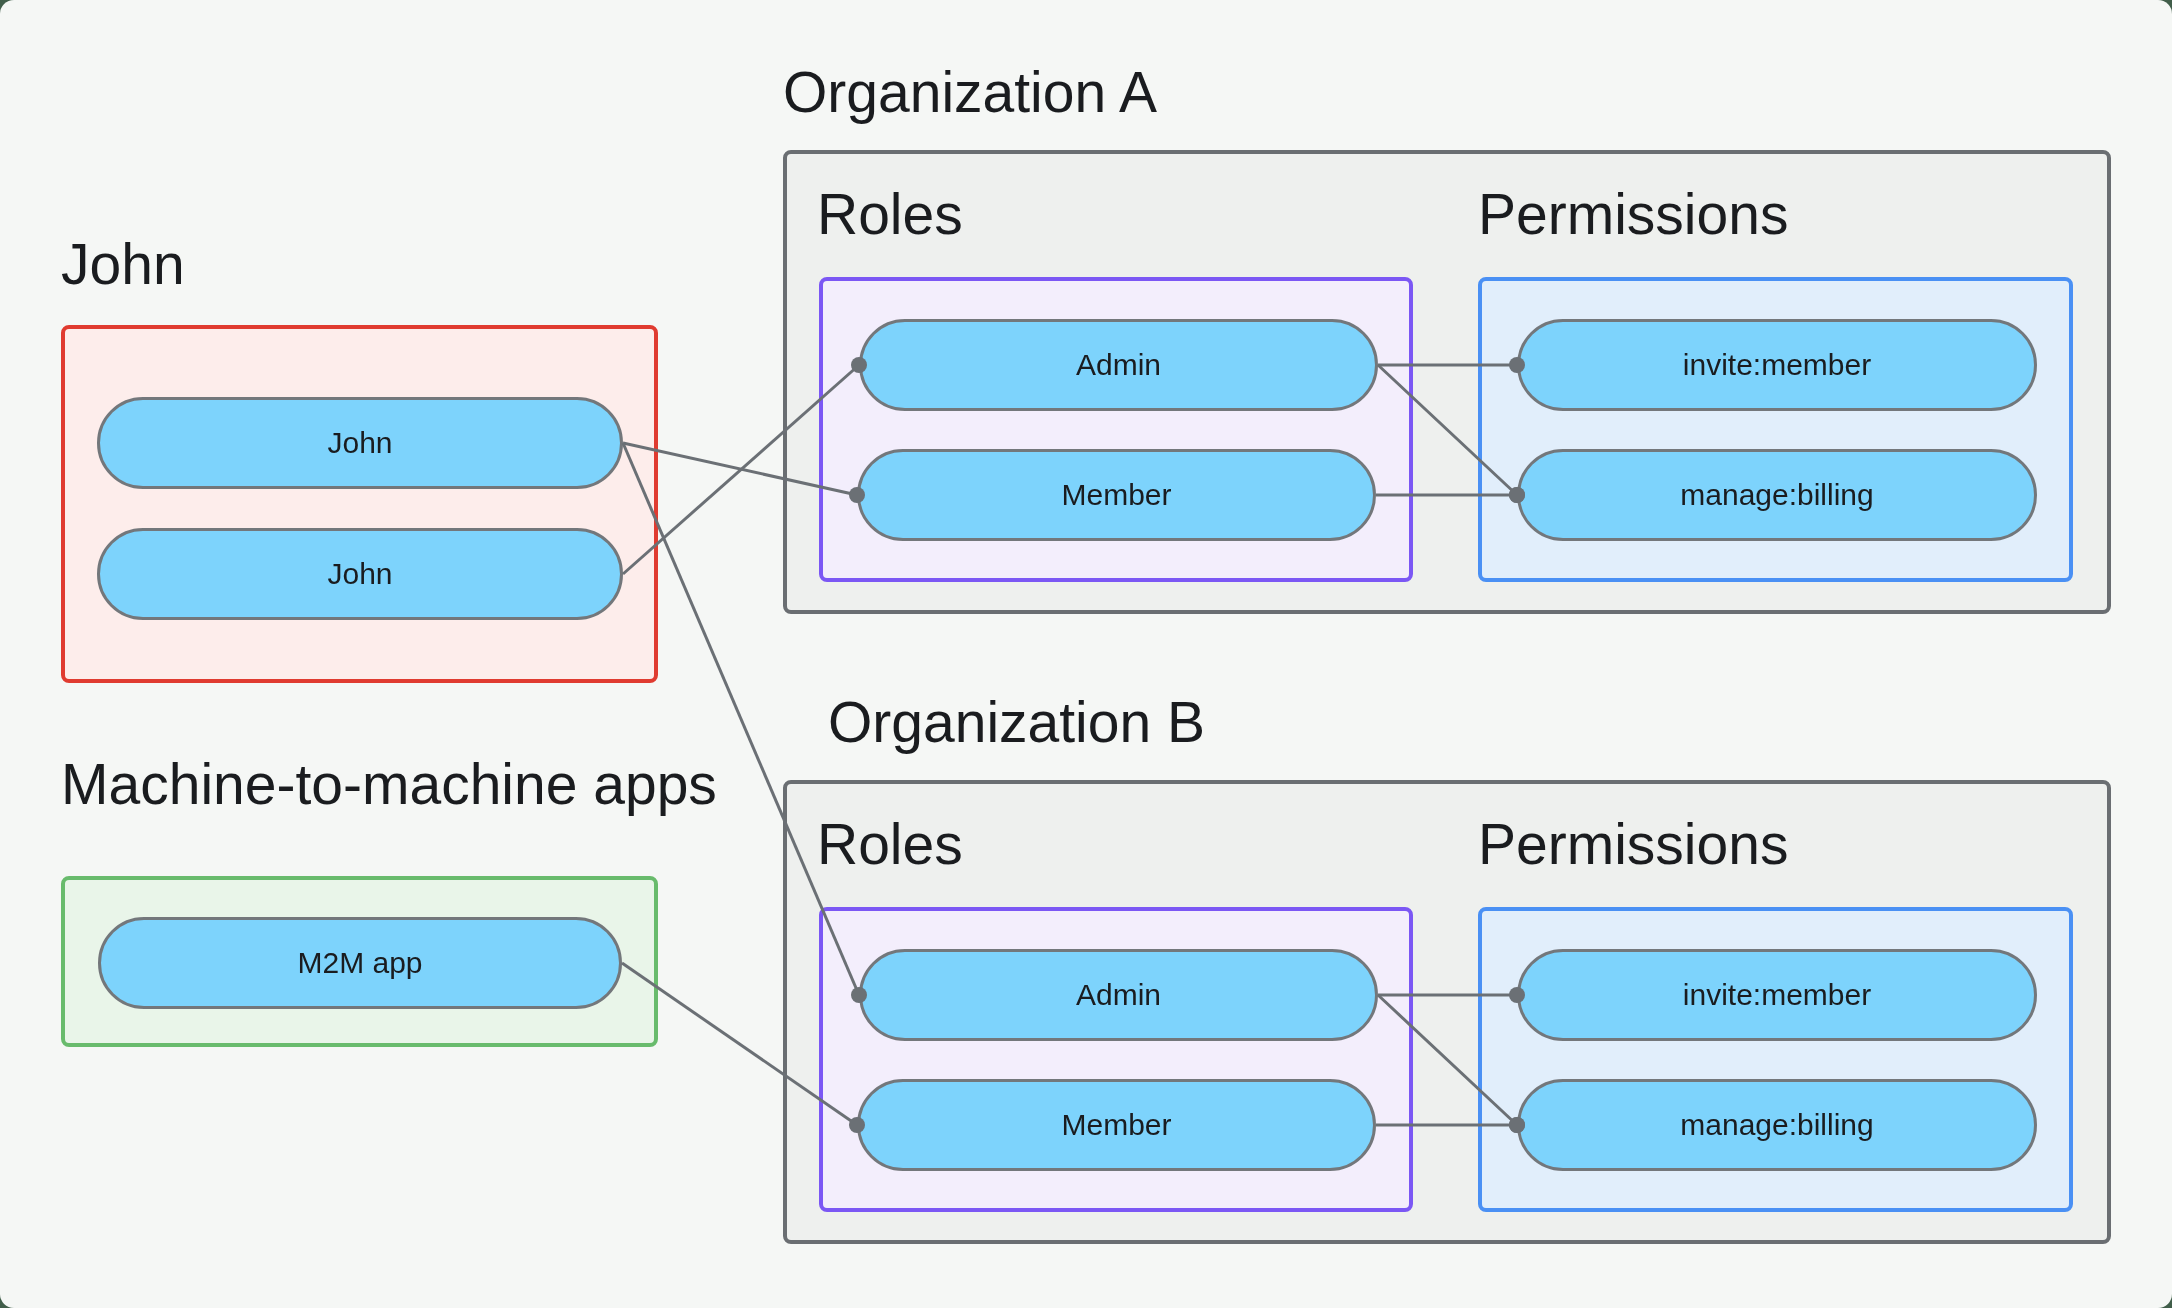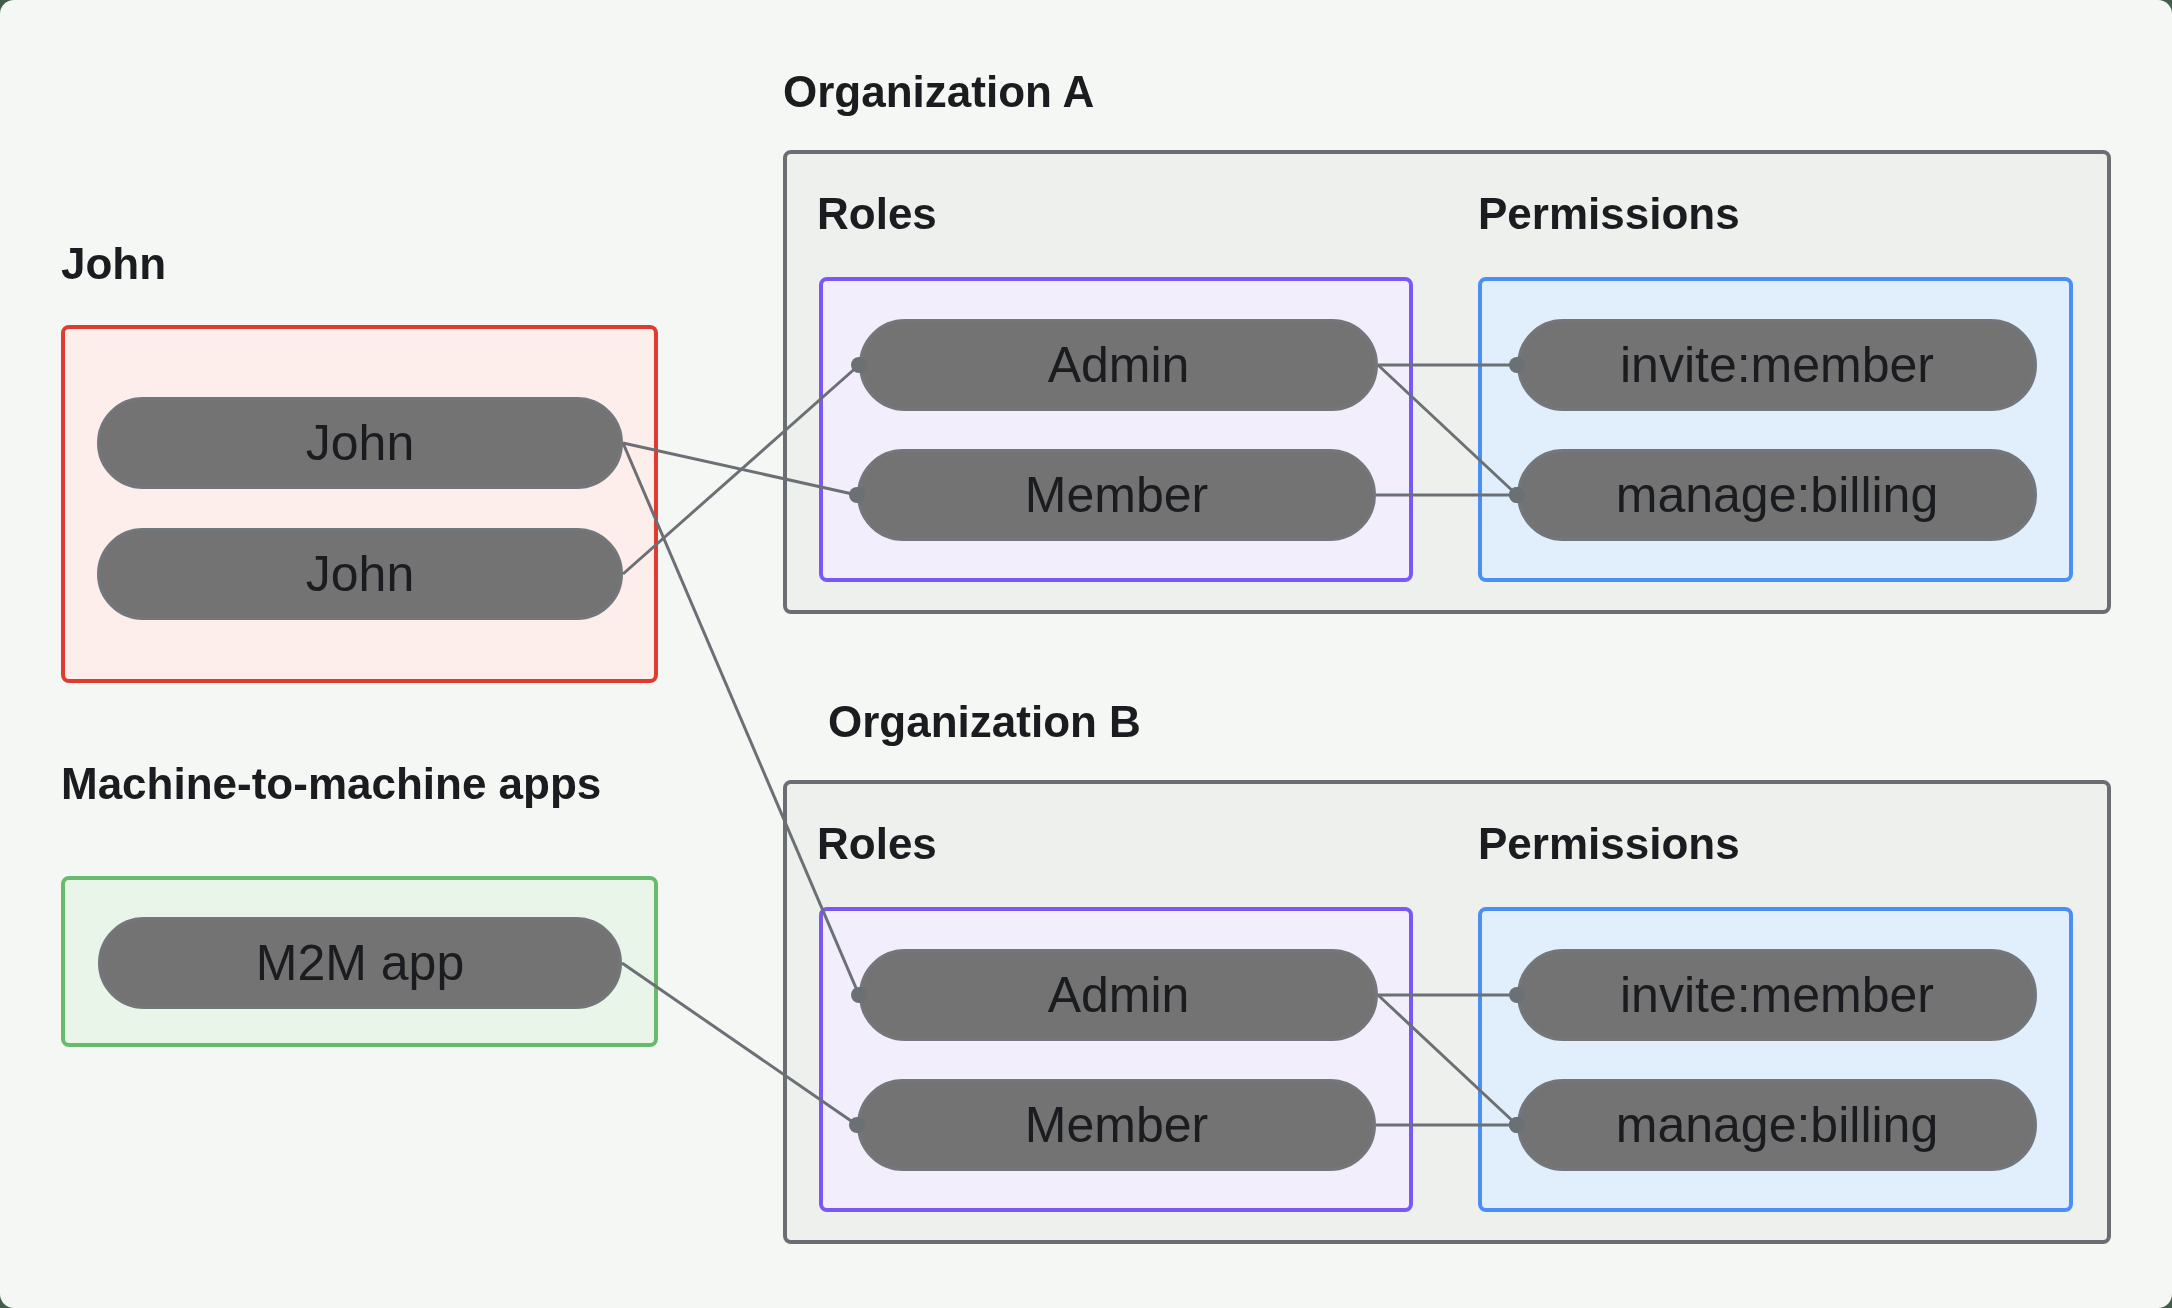--- a/index.html
+++ b/index.html
@@ -16,34 +16,34 @@
     background:var(--page_bg);
     font-family:"Liberation Sans","DejaVu Sans",sans-serif;
     color:var(--text);
   }
   .page{position:relative;width:2172px;height:1308px;}
   .card{
     position:absolute;inset:0;background:var(--card_bg);border-radius:14px;
   }
   .layer{position:absolute;inset:0;}
   .label{
-    position:absolute;font-size:44px;line-height:48px;font-weight:700;
+    position:absolute;font-size:57px;line-height:48px;font-weight:400;
     color:var(--text);white-space:nowrap;
   }
   .box{position:absolute;border-radius:8px;border:4px solid;}
   .box.users{border-color:var(--users_border);background:var(--users_bg);}
   .box.m2m{border-color:var(--m2m_border);background:var(--m2m_bg);}
   .box.org{border-color:var(--org_border);background:var(--org_bg);}
   .box.roles{border-color:var(--roles_border);background:var(--roles_bg);}
   .box.permissions{border-color:var(--permissions_border);background:var(--permissions_bg);}
   .pill{
-    position:absolute;height:92px;background:#737373;
+    position:absolute;height:92px;background:#7dd3fc;
     border:3px solid #73777b;border-radius:46px;
     display:flex;align-items:center;justify-content:center;
-    font-size:50px;color:var(--text);white-space:nowrap;
+    font-size:30px;color:var(--text);white-space:nowrap;
   }
   #edges{position:absolute;inset:0;z-index:5;pointer-events:none;}
 </style>
 </head>
 <body>
 
 <div class="page">
   <div class="card">
 
     <div class="layer">

